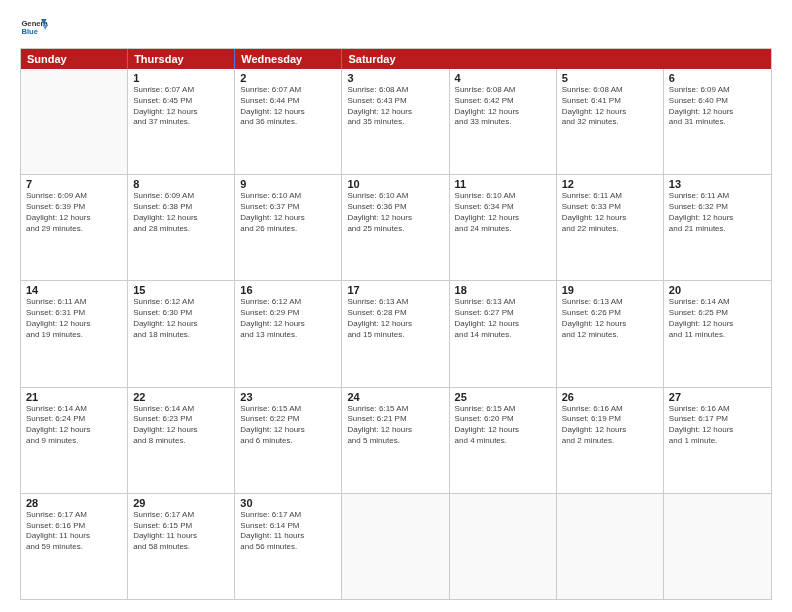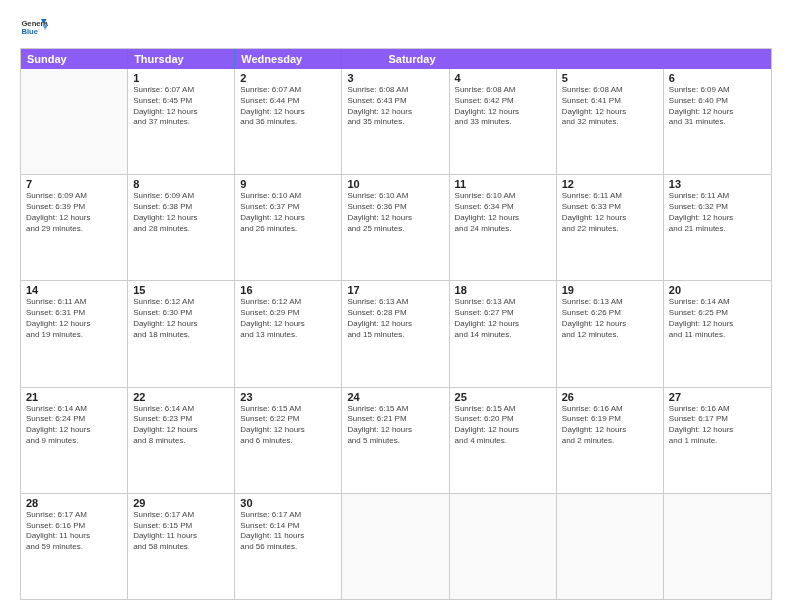--- a/index.html
+++ b/index.html
@@ -47,31 +47,31 @@
     }
     .calendar {
       flex: 1;
       display: flex;
       flex-direction: column;
       border: 1px solid #ccc;
     }
     .cal-header {
       display: grid;
       grid-template-columns: repeat(7, 1fr);
-      background: #8b5cf6;
+      background: #b91c1c;
     }
     .cal-header-cell {
       color: #fff;
       font-size: 11px;
       font-weight: bold;
       padding: 4px 6px;
       text-align: left;
       border-right: 1px solid #4a7dd4;
     }
-    .cal-header-cell:last-child { border-right: none; margin-left: 40px; }
+    .cal-header-cell:last-child { border-right: none; }
     .cal-body {
       flex: 1;
       display: flex;
       flex-direction: column;
     }
     .cal-row {
       display: grid;
       grid-template-columns: repeat(7, 1fr);
       flex: 1;
       border-top: 1px solid #ccc;

